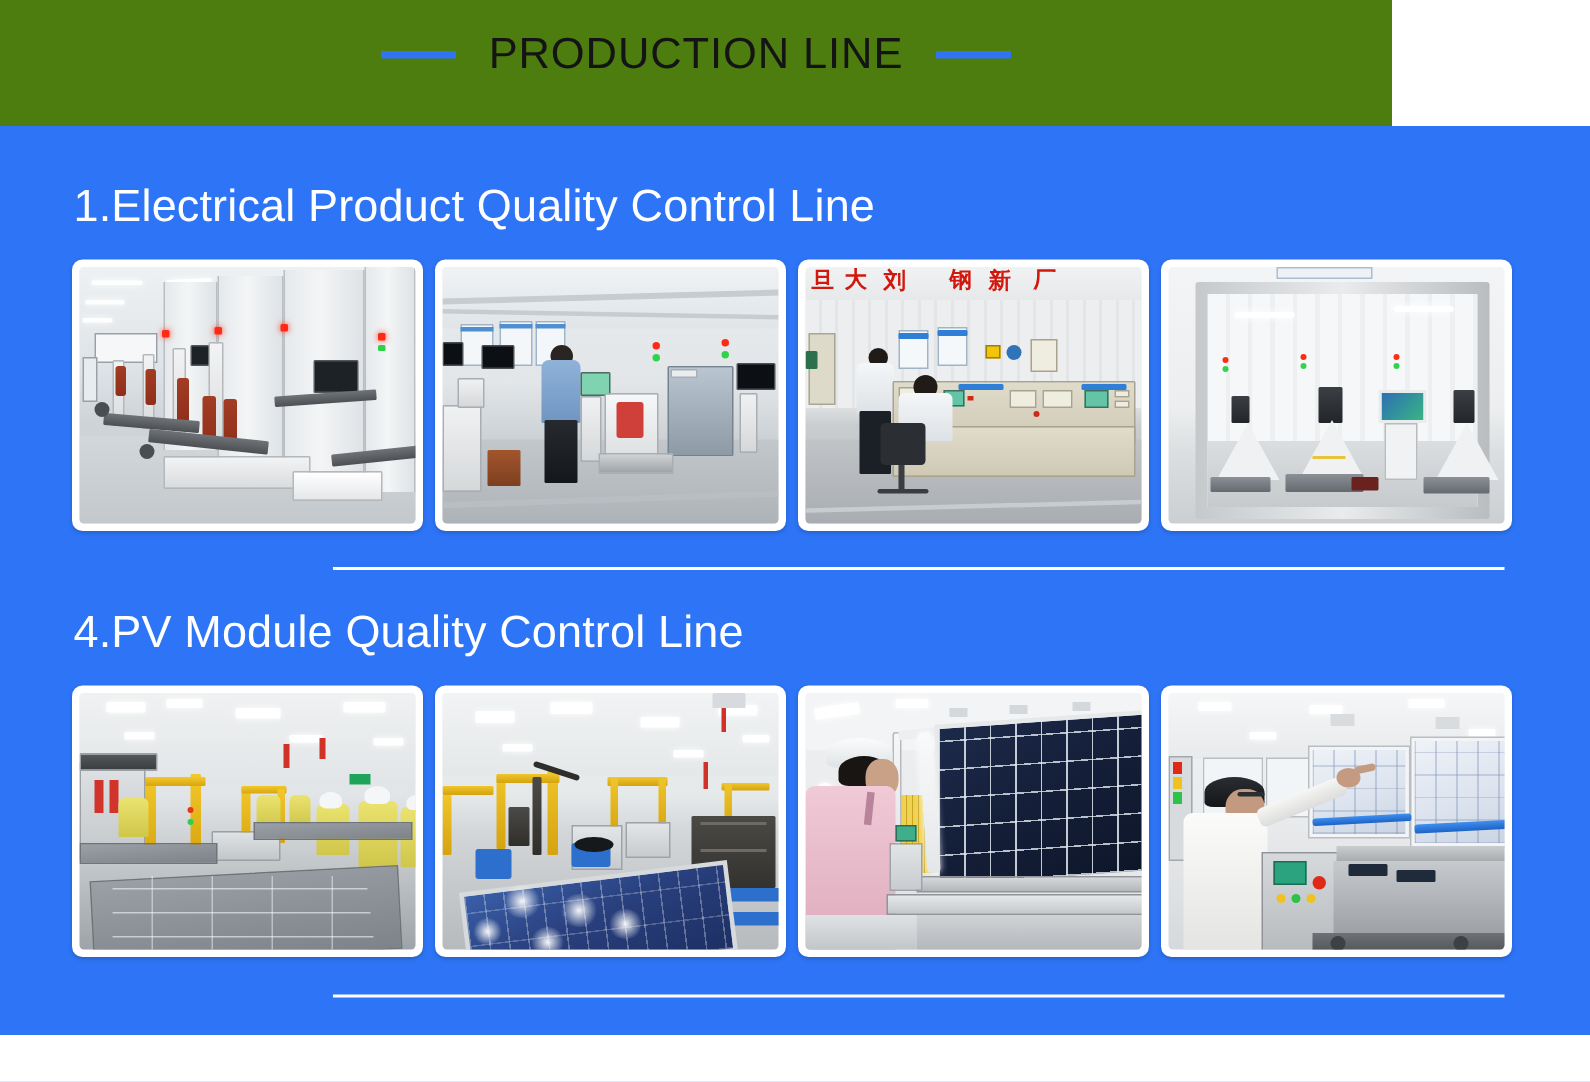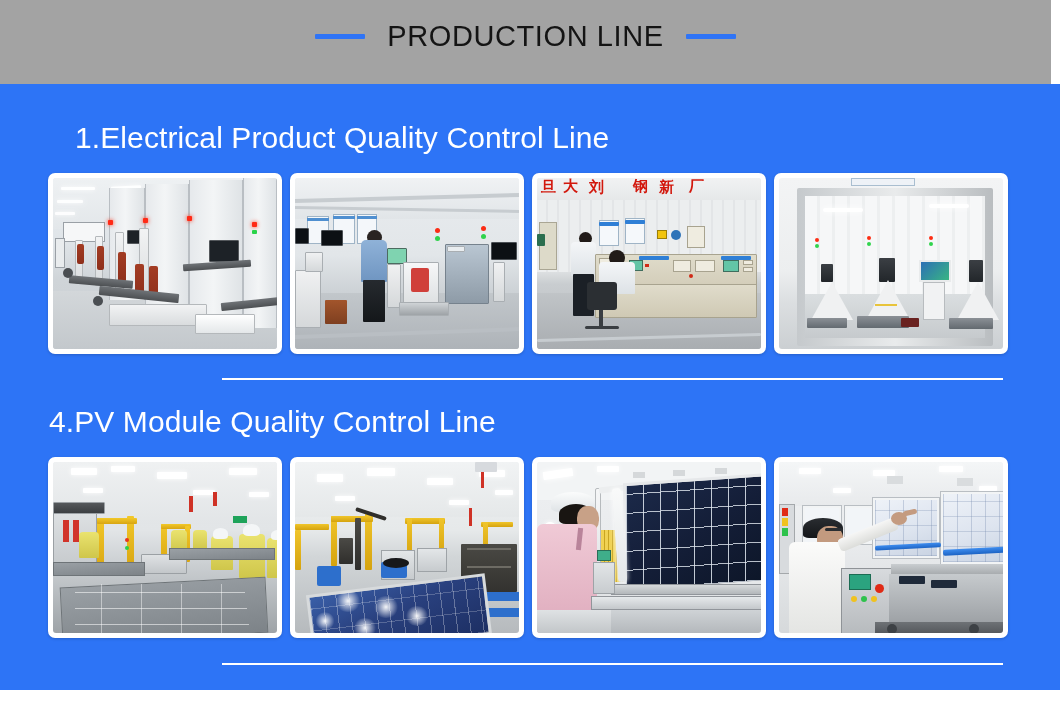--- a/index.html
+++ b/index.html
@@ -16,22 +16,22 @@
     position: relative;
     width: 1060px;
     height: 721px;
     background: #ffffff;
   }
 
   
   .title-band {
     position: absolute;
     left: 0; top: 0;
-    width: 1051px; height: 84px;
-    background: #a3a3a3;
+    width: 928px; height: 84px;
+    background: #4d7c0f;
     display: flex;
     align-items: center;
     justify-content: center;
   }
   .title-row {
     display: flex;
     align-items: center;
     justify-content: center;
     gap: 22px;
     transform: translateY(-6px);
@@ -61,21 +61,21 @@
 
   .section-heading {
     position: absolute;
     left: 49px;
     color: #ffffff;
     font-size: 30px;
     font-weight: 400;
     letter-spacing: 0.1px;
     white-space: nowrap;
   }
-  #h1 { top: 121px; margin-left: 26px; }
+  #h1 { top: 121px; }
   #h2 { top: 405px; }
 
   .divider {
     position: absolute;
     left: 222px;
     width: 781px;
     height: 2px;
     background: #ffffff;
   }
   #div1 { top: 378px; }

